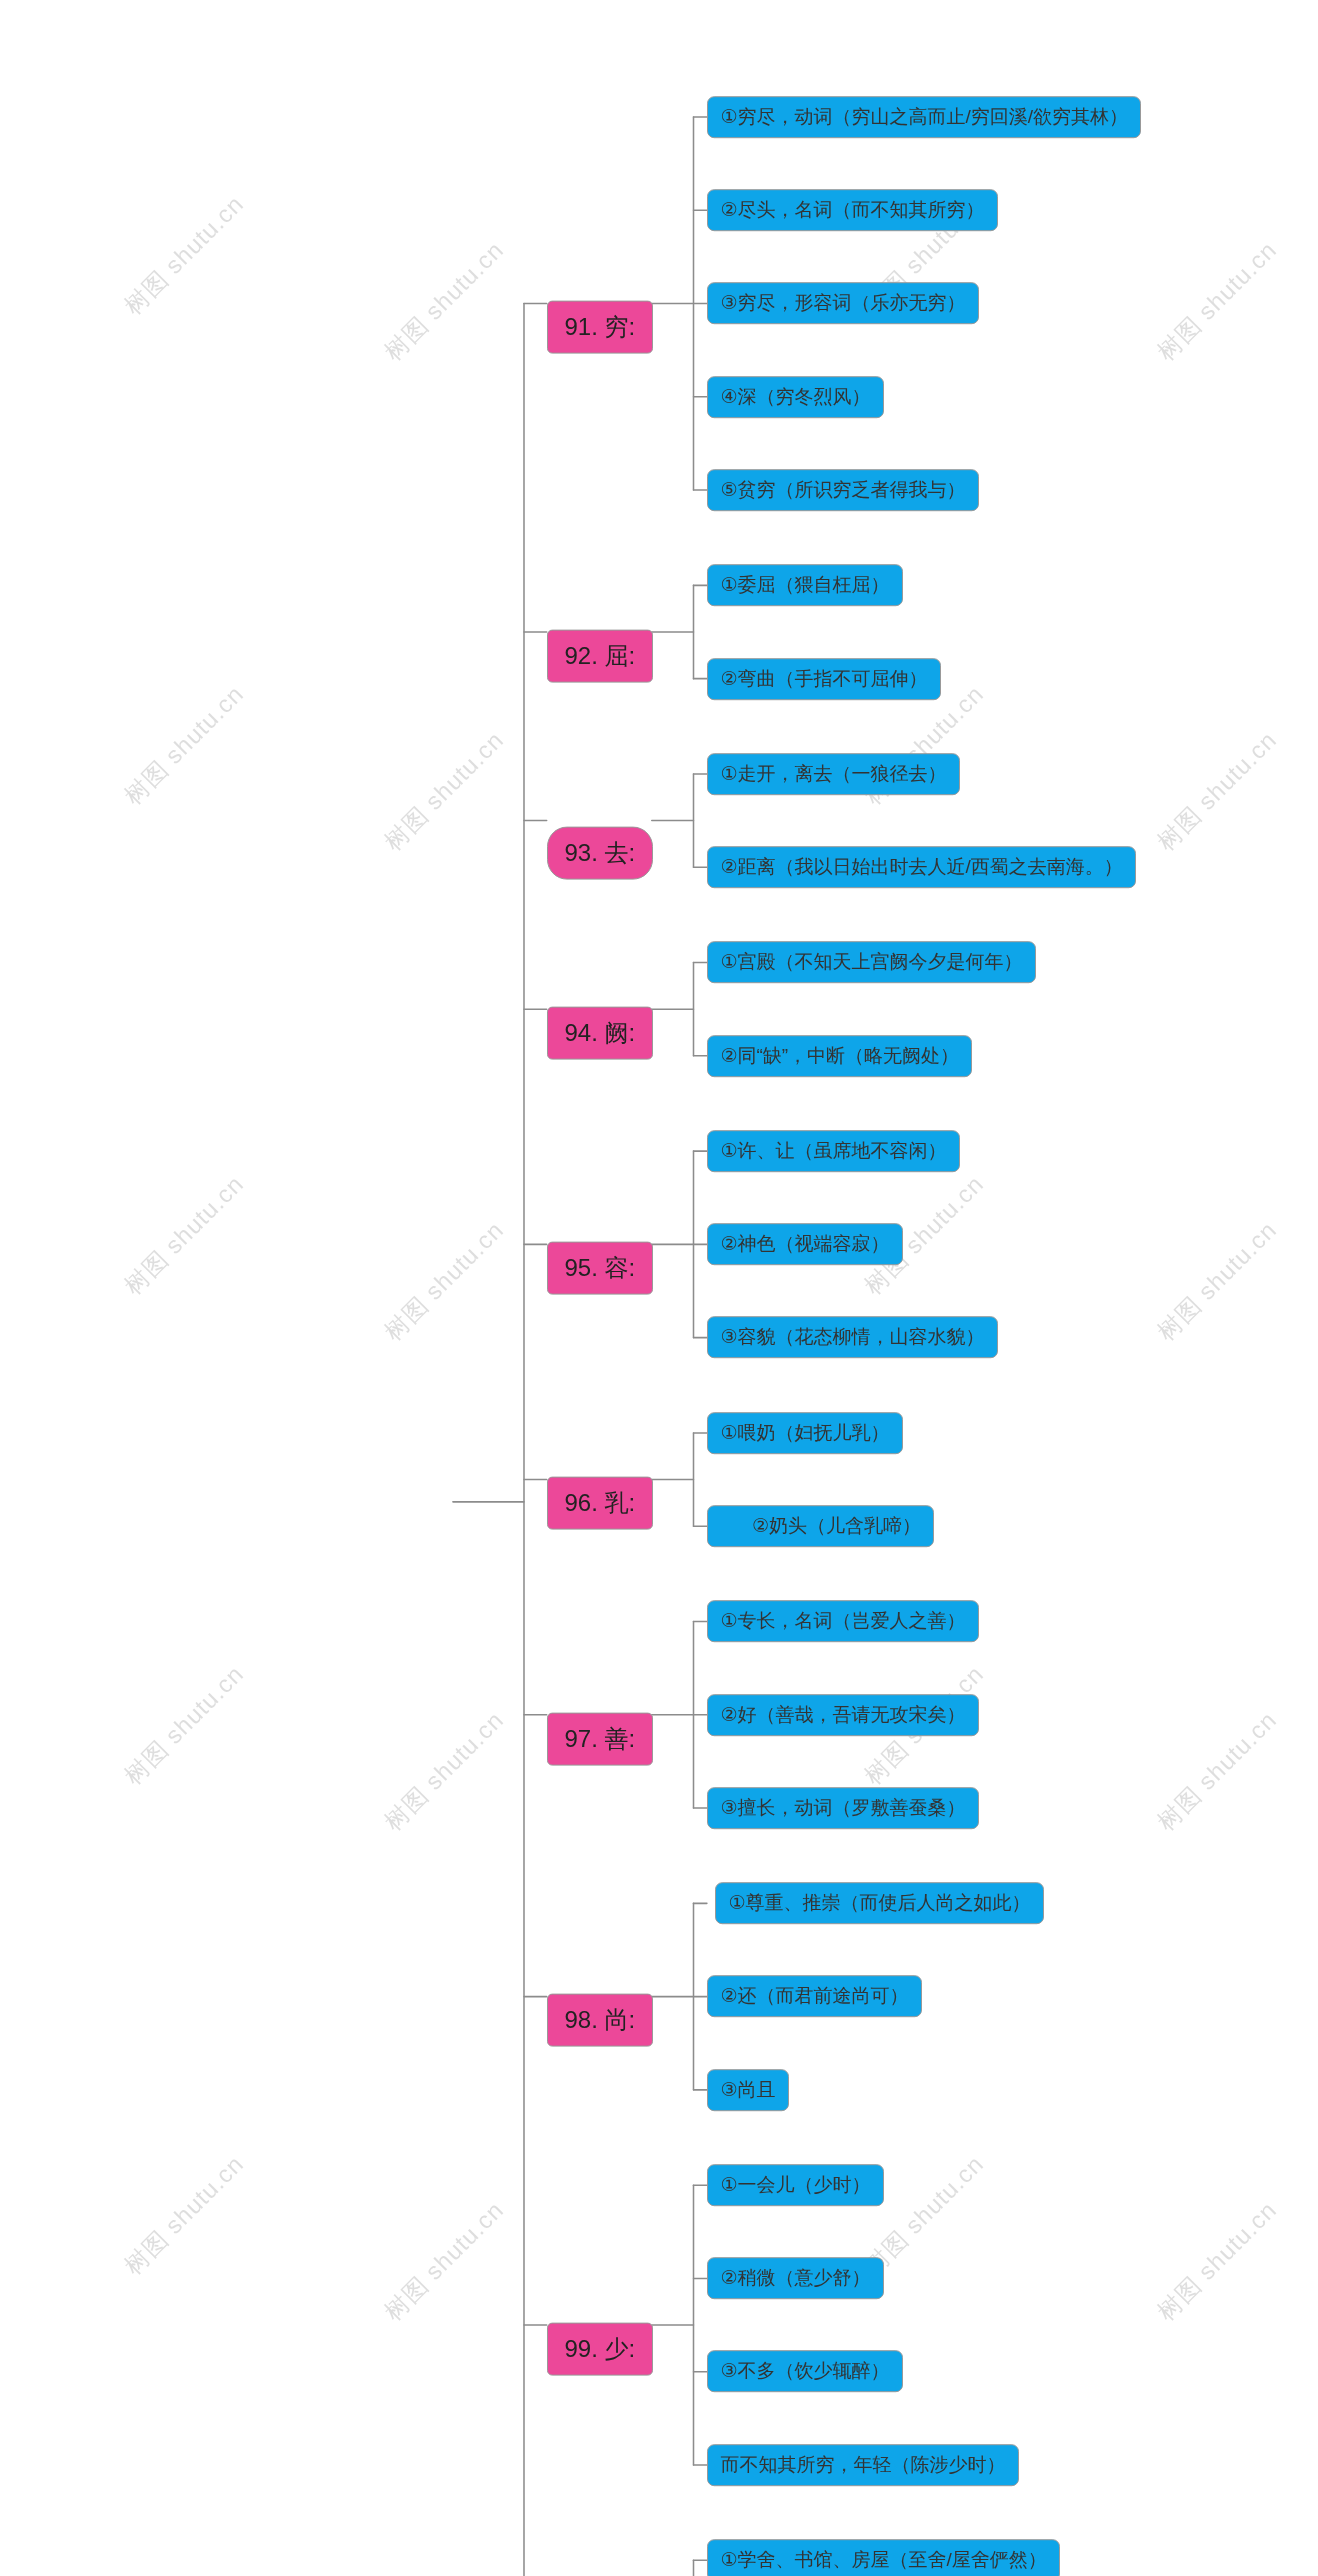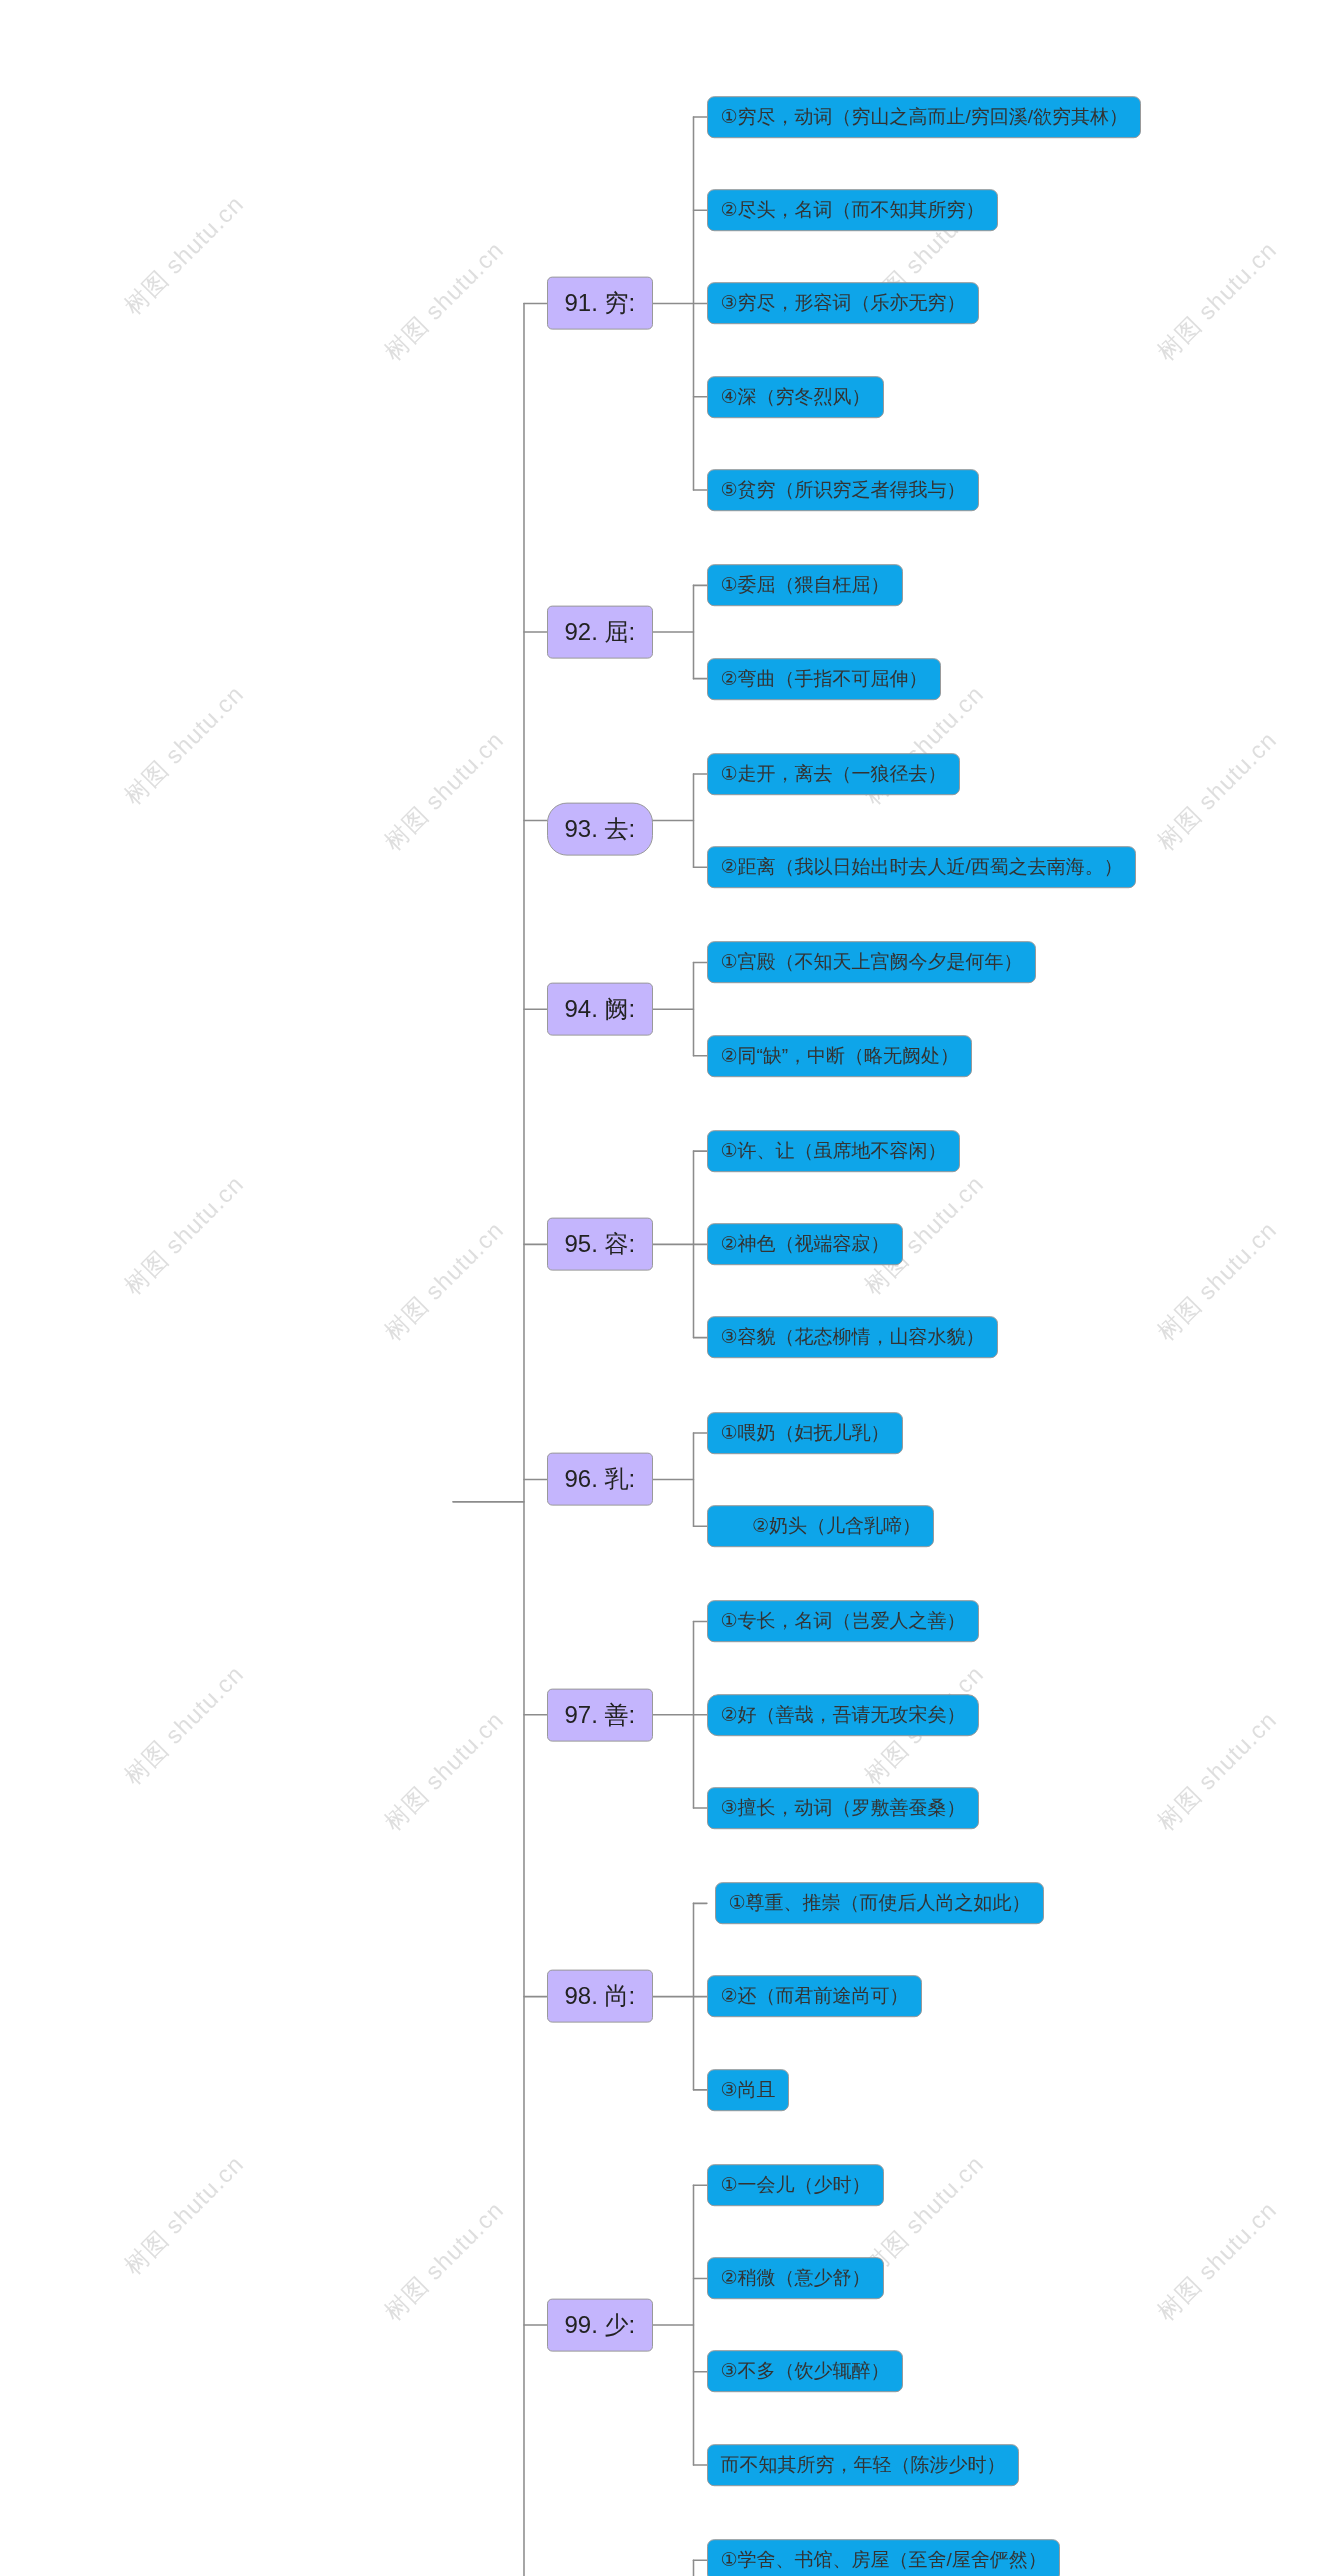--- a/index.html
+++ b/index.html
@@ -43,26 +43,27 @@
   .root-node {
     background: #2cb52c;
     color: #ffffff;
     font-size: 31px;
     padding: 14.4px 17.5px;
     border-radius: 5.2px;
     border: 1px solid #23a023;
     font-weight: 500;
   }
   .branch-node {
-    background: #c4b5fd;
+    background: #ec4899;
     color: #222222;
     font-size: 24px;
     padding: 13.4px 16.5px;
     border-radius: 5.2px;
     border: 1px solid #999999;
+    margin-top: 24px;
   }
   .leaf-node {
     background: #0ea5e9;
     color: #333333;
     font-size: 19px;
     padding: 10.3px 12.4px;
     border-radius: 7.2px;
     border: 1px solid #999999;
   }
 </style>
@@ -174,21 +175,21 @@
       <div class="node leaf-node" style="left: 707px; top: 1056px;">②同“缺”，中断（略无阙处）</div>
       <div class="node branch-node" style="left: 547px; top: 1244px;">95. 容:</div>
       <div class="node leaf-node" style="left: 707px; top: 1151px;">①许、让（虽席地不容闲）</div>
       <div class="node leaf-node" style="left: 707px; top: 1244px;">②神色（视端容寂）</div>
       <div class="node leaf-node" style="left: 707px; top: 1337px;">③容貌（花态柳情，山容水貌）</div>
       <div class="node branch-node" style="left: 547px; top: 1479px;">96. 乳:</div>
       <div class="node leaf-node" style="left: 707px; top: 1433px;">①喂奶（妇抚儿乳）</div>
       <div class="node leaf-node" style="left: 707px; top: 1526px; padding-left: 44px;">②奶头（儿含乳啼）</div>
       <div class="node branch-node" style="left: 547px; top: 1715px;">97. 善:</div>
       <div class="node leaf-node" style="left: 707px; top: 1621px;">①专长，名词（岂爱人之善）</div>
-      <div class="node leaf-node" style="left: 707px; top: 1715px; border-radius: 11px;">②好（善哉，吾请无攻宋矣）</div>
+      <div class="node leaf-node" style="left: 707px; top: 1715px;">②好（善哉，吾请无攻宋矣）</div>
       <div class="node leaf-node" style="left: 707px; top: 1808px;">③擅长，动词（罗敷善蚕桑）</div>
       <div class="node branch-node" style="left: 547px; top: 1996px;">98. 尚:</div>
       <div class="node leaf-node" style="left: 707px; top: 1903px; margin-left: 8px;">①尊重、推崇（而使后人尚之如此）</div>
       <div class="node leaf-node" style="left: 707px; top: 1996px;">②还（而君前途尚可）</div>
       <div class="node leaf-node" style="left: 707px; top: 2090px;">③尚且</div>
       <div class="node branch-node" style="left: 547px; top: 2325px;">99. 少:</div>
       <div class="node leaf-node" style="left: 707px; top: 2185px;">①一会儿（少时）</div>
       <div class="node leaf-node" style="left: 707px; top: 2278px;">②稍微（意少舒）</div>
       <div class="node leaf-node" style="left: 707px; top: 2371px;">③不多（饮少辄醉）</div>
       <div class="node leaf-node" style="left: 707px; top: 2465px;">而不知其所穷，年轻（陈涉少时）</div>

